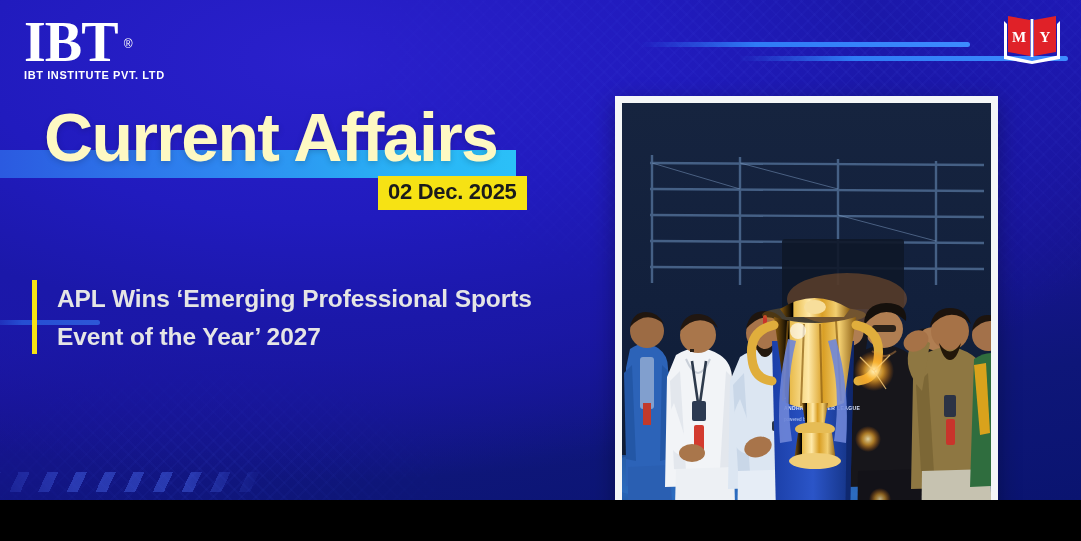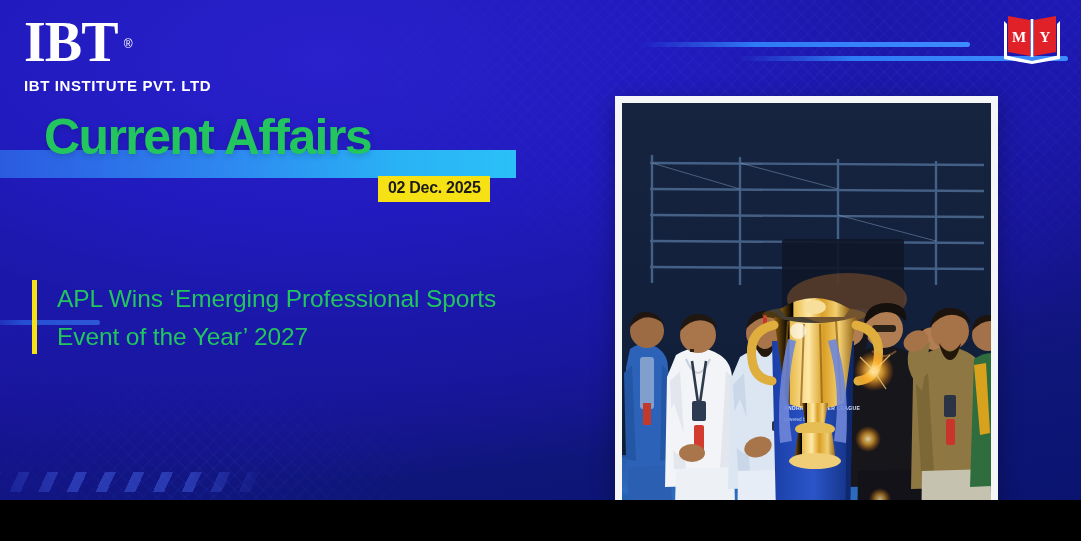--- a/index.html
+++ b/index.html
@@ -84,58 +84,58 @@
   .ibt-reg {
     position: absolute;
     right: -14px; top: 2px;
     font-family: "Liberation Sans", sans-serif;
     font-size: 12px;
     font-weight: normal;
     color: #FFFFFF;
   }
   .ibt-sub {
     font-family: "Liberation Sans", sans-serif;
-    font-size: 15px;
+    font-size: 11px;
     font-weight: bold;
     letter-spacing: .6px;
     color: #FFFFFF;
-    margin-top: 9px;
+    margin-top: 1px;
   }
 
   
   .my-logo {
     position: absolute; right: 18px; top: 12px;
     width: 62px; height: 52px;
   }
 
   
   .cyan-bar {
     position: absolute;
     left: 0; top: 150px;
     width: 516px; height: 28px;
     background: linear-gradient(90deg, #2B5AE0 0%, #2E86F0 42%, #29B3F5 78%, #2BC0F8 100%);
   }
   .title {
     position: absolute;
     left: 44px; top: 103px;
-    font-size: 50px;
+    font-size: 68px;
     font-weight: bold;
-    color: #22c55e;
+    color: #fef9c3;
     letter-spacing: -1.6px;
     line-height: 68px;
     white-space: nowrap;
     text-shadow: 0 2px 6px rgba(0,0,0,.18);
     text-align: center;
   }
   .date-badge {
     position: absolute;
     left: 378px; top: 176px;
     background: #F6E214;
     color: #1B1B1B;
-    font-size: 16px;
+    font-size: 22px;
     font-weight: bold;
     letter-spacing: -.3px;
     padding: 3px 10px 5px 10px;
     white-space: nowrap;
   }
 
   
   .headline-wrap {
     position: absolute;
     left: 32px; top: 280px;
@@ -144,22 +144,22 @@
     gap: 20px;
   }
   .headline-bar {
     width: 5px;
     min-width: 5px;
     height: 74px;
     background: #F6E214;
   }
   .headline {
     font-size: 24.5px;
-    font-weight: normal;
-    color: #22c55e;
+    font-weight: bold;
+    color: #e5e5e5;
     line-height: 38px;
     letter-spacing: -.1px;
   }
 
   
   .photo-frame {
     position: absolute;
     left: 615px; top: 96px;
     width: 383px; height: 447px;
     background: #F4F6F8;

